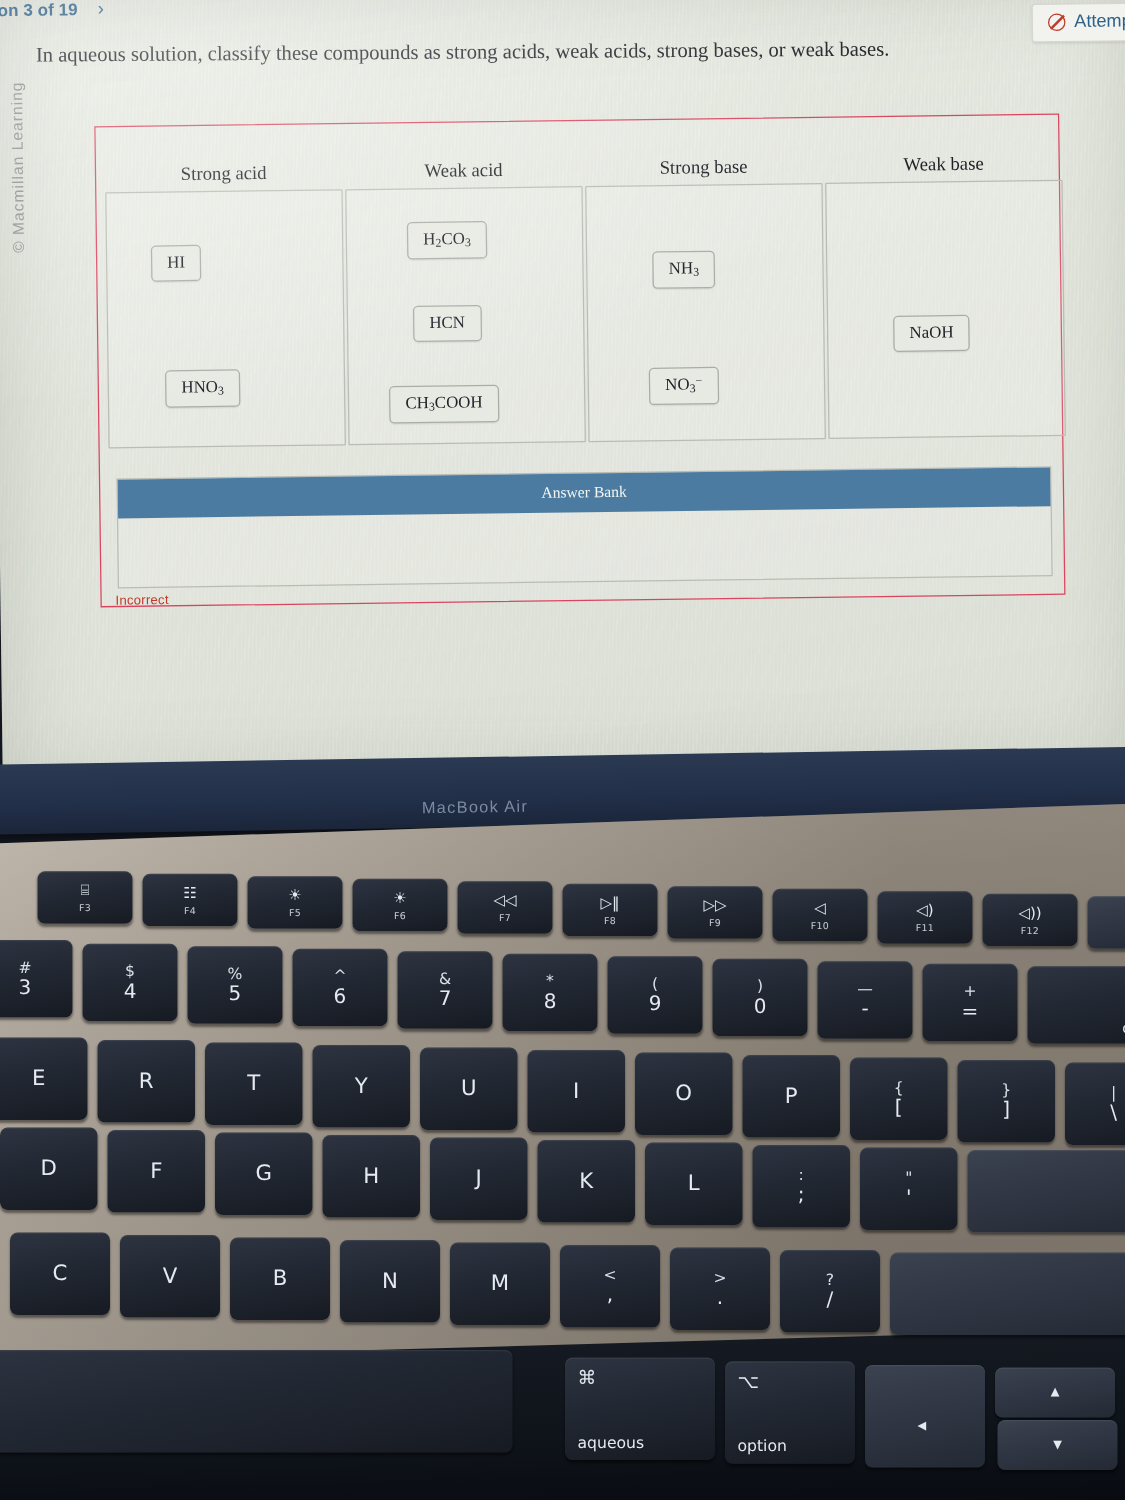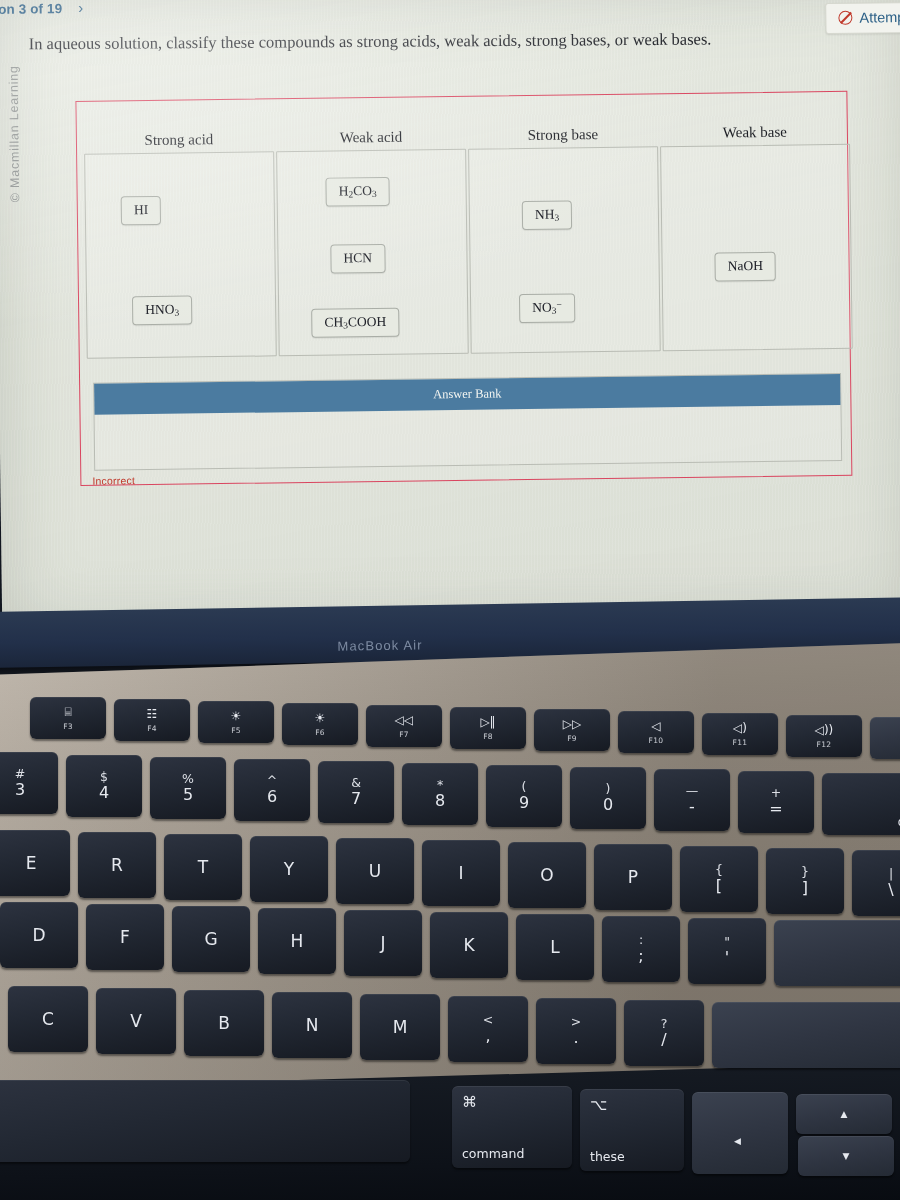--- a/index.html
+++ b/index.html
@@ -490,25 +490,25 @@
       <div class="two">
           <span class="top">?</span>
           <span class="bot">/</span>
         </div>
     </div>
     <div class="key lighter" style="left:712px; top:1002px; width:220px; height:66px;"></div>
 
     <div class="key" style="left:-40px; top:1080px; width:450px; height:82px;"></div>
     <div class="key" style="left:452px; top:1086px; width:120px; height:82px;">
       <span class="modglyph">⌘</span>
-      <span class="modword">command</span>
+      <span class="modword">aqueous</span>
     </div>
     <div class="key" style="left:580px; top:1089px; width:104px; height:82px;">
       <span class="modglyph">⌥</span>
-      <span class="modword">these</span>
+      <span class="modword">option</span>
     </div>
     <div class="key lighter" style="left:692px; top:1092px; width:96px; height:82px;">
       <span class="arrow" style="position:absolute; left:42px; top:44px;">◀</span>
     </div>
     <div class="key lighter" style="left:796px; top:1094px; width:96px; height:40px;">
       <span class="arrow">▲</span>
     </div>
     <div class="key lighter" style="left:798px; top:1136px; width:96px; height:40px;">
       <span class="arrow">▼</span>
     </div>

